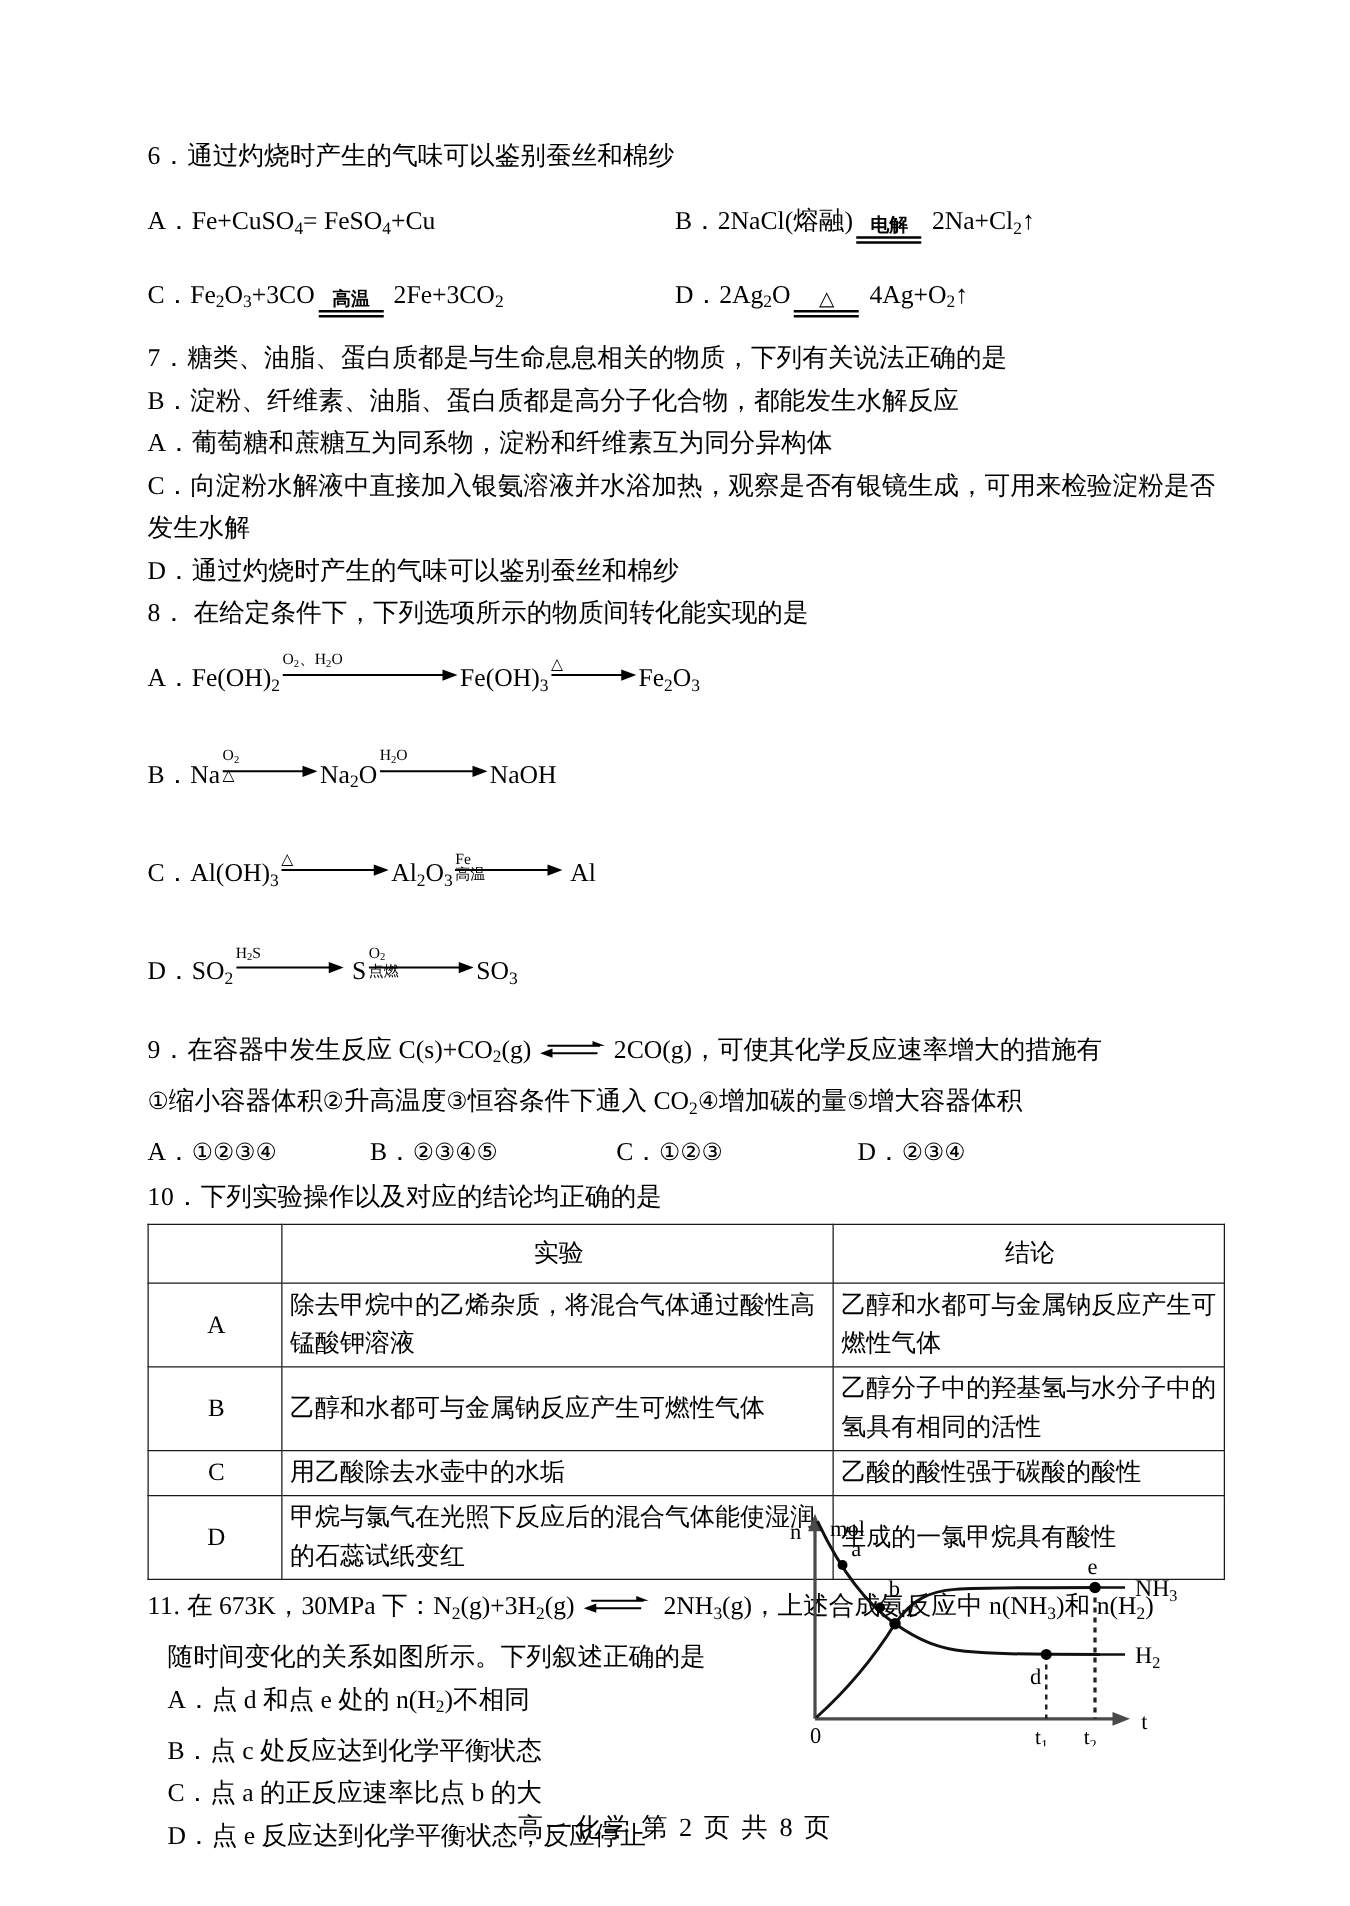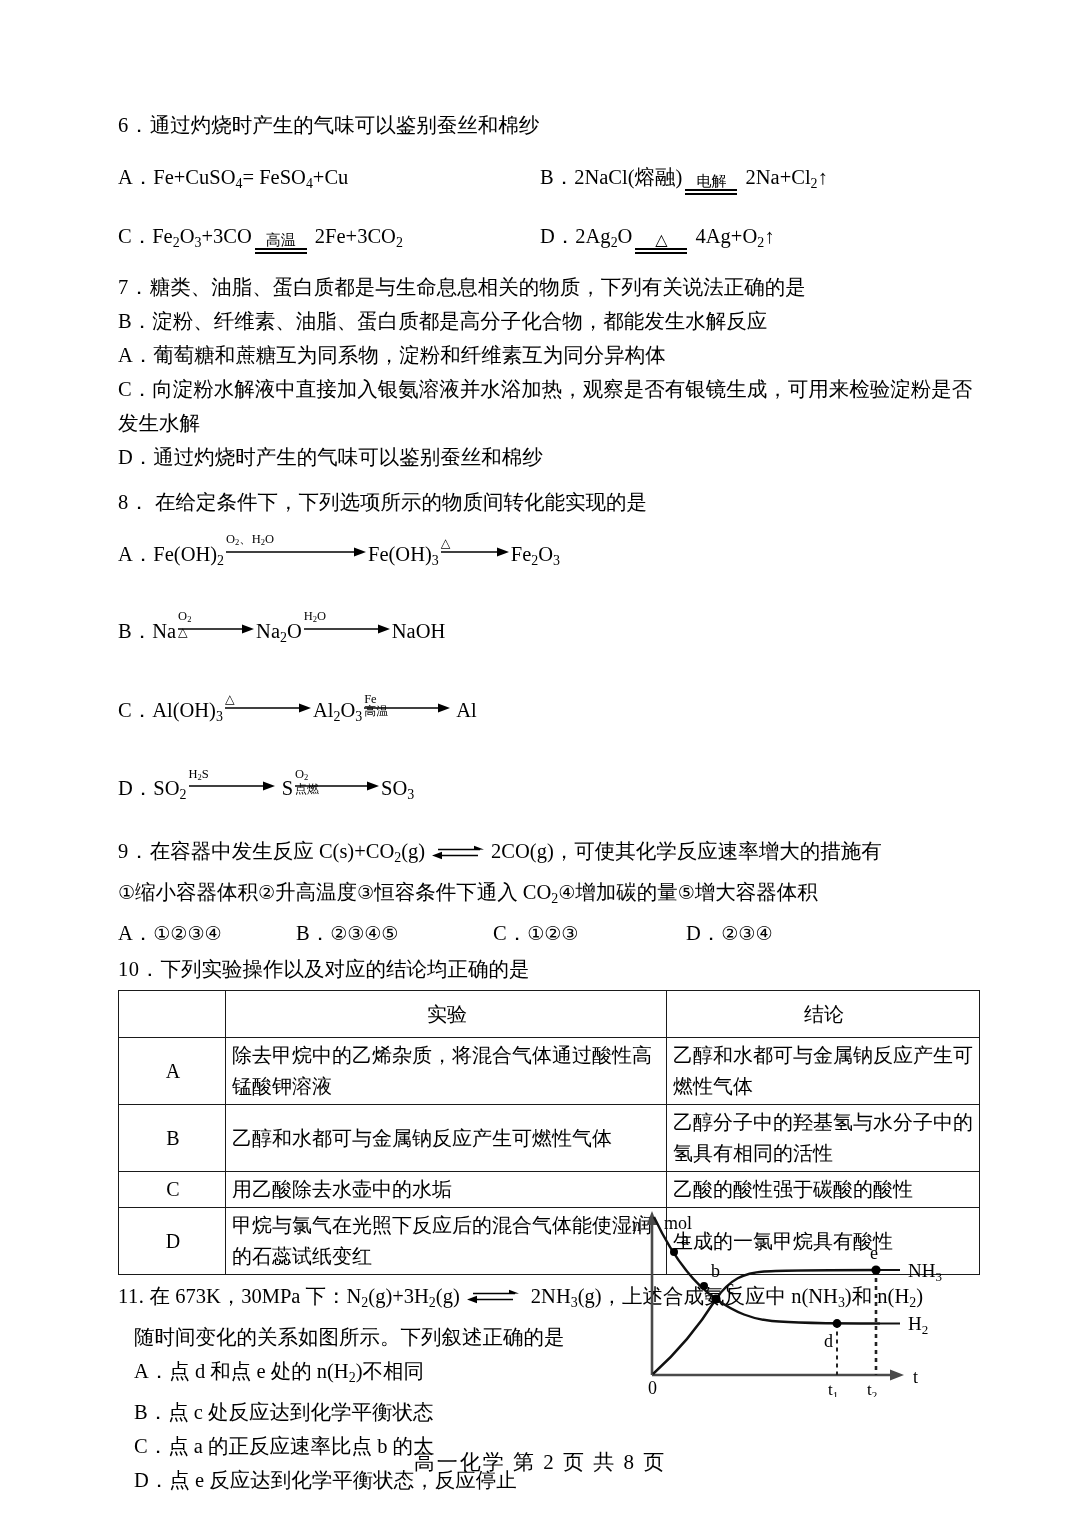--- a/index.html
+++ b/index.html
@@ -59,21 +59,21 @@
     vertical-align: baseline;
     position: relative;
     top: 2px;
     margin: 0 3px;
   }
   .cond-eq .cond {
     font-size: 15px;
     line-height: 15px;
     white-space: nowrap;
     font-family: "Liberation Sans", "DejaVu Sans", sans-serif;
-    font-weight: 400;
+    font-weight: 700;
     margin-bottom: 1px;
   }
   .cond-eq .cond.sym {
     font-family: "Liberation Serif", serif;
     font-weight: 400;
     font-size: 16px;
   }
   .cond-eq .dbl {
     width: 52px;
     height: 6px;
@@ -214,21 +214,21 @@
     <div class="qline">
       <span class="opt-label">A．</span><span>葡萄糖和蔗糖互为同系物，淀粉和纤维素互为同分异构体</span>
     </div>
     <div class="qline wrap">
       <span class="opt-label">C．</span><span>向淀粉水解液中直接加入银氨溶液并水浴加热，观察是否有银镜生成，可用来检验淀粉是否发生水解</span>
     </div>
     <div class="qline">
       <span class="opt-label">D．</span><span>通过灼烧时产生的气味可以鉴别蚕丝和棉纱</span>
     </div>
 
-    <div class="qline" style="margin-top:11px;">
+    <div class="qline" style="margin-top:0;">
       <span class="qnum">8．</span>&nbsp;<span>在给定条件下，下列选项所示的物质间转化能实现的是</span>
     </div>
 
     <div class="gap-m"></div>
 
     <div class="qline">
       <span class="opt-label">A．</span>Fe(OH)<sub>2</sub><span class="rxn-arrow"><span class="above">O<sub>2</sub>、H<sub>2</sub>O</span><svg width="140" height="18" viewBox="0 0 140 18">
             <line x1="0" y1="11" x2="130" y2="11" stroke="#000" stroke-width="1.6"></line>
             <polygon points="140,11 128,6.5 128,15.5" fill="#000"></polygon>
           </svg></span>Fe(OH)<sub>3</sub><span class="rxn-arrow"><span class="above">△</span><svg width="68" height="18" viewBox="0 0 68 18">

